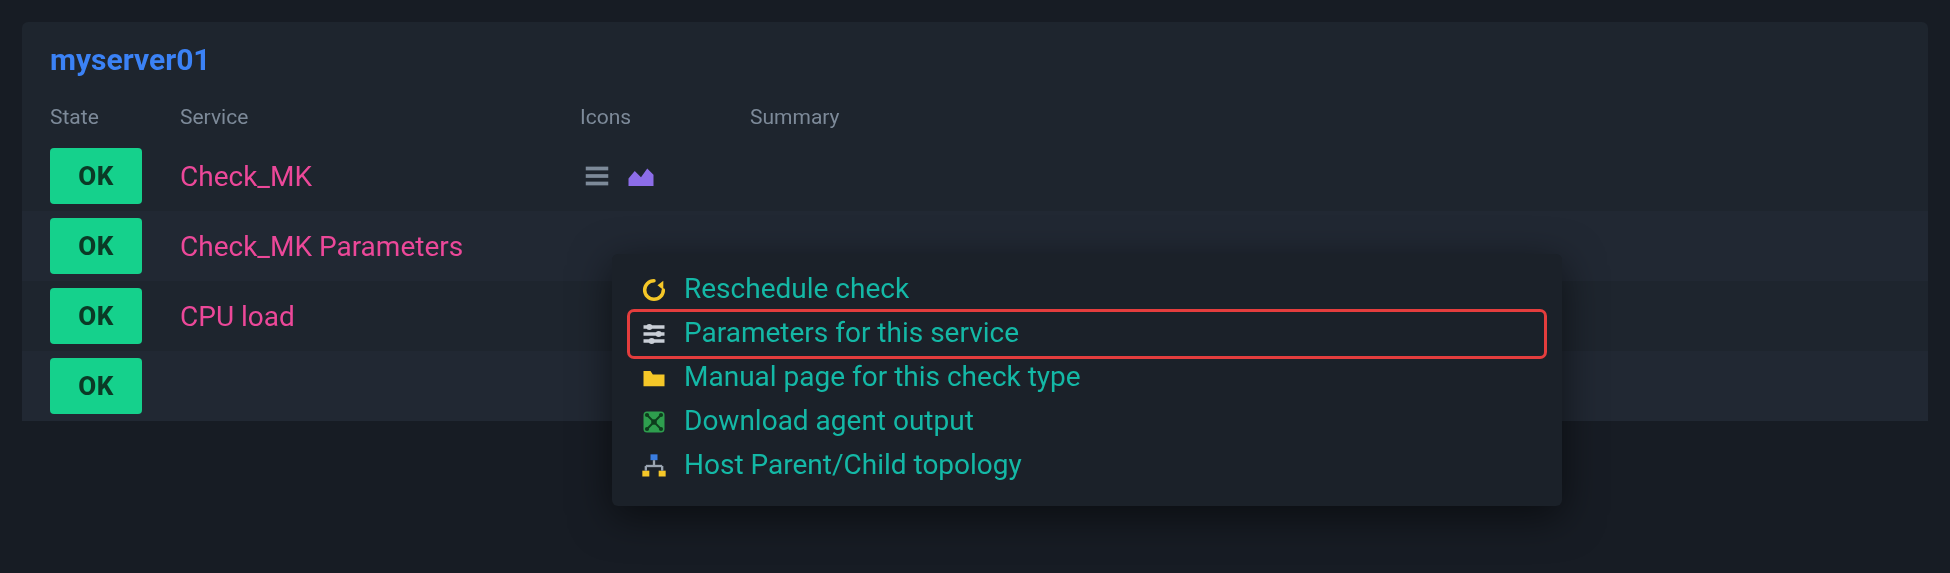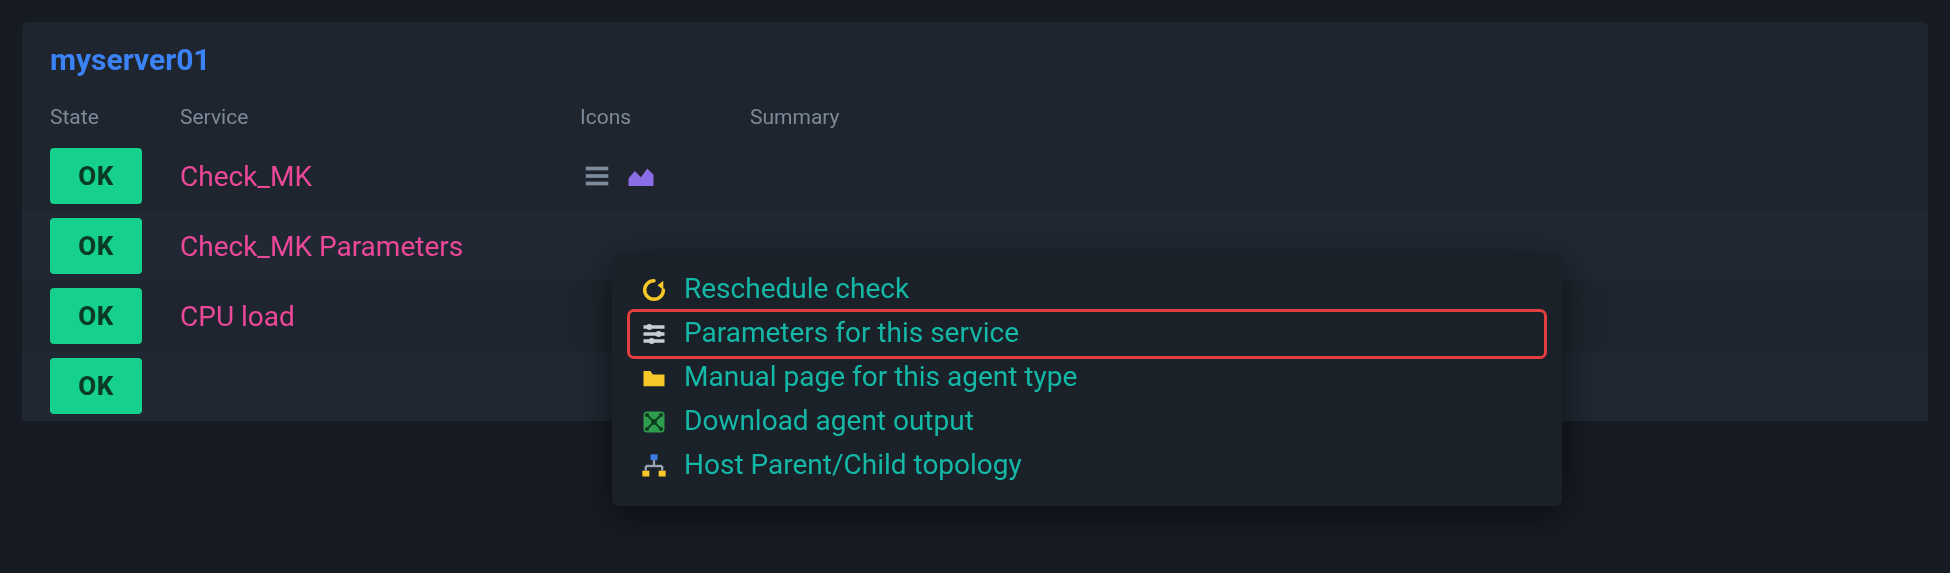--- a/index.html
+++ b/index.html
@@ -180,21 +180,21 @@
       </span>
       <span>Parameters for this service</span>
     </div>
 
     <div class="menu-item">
       <span class="mi-icon">
         <svg viewBox="0 0 24 24" width="28" height="28">
           <path d="M3 6 h6 l2 3 h10 v10 h-18 z" fill="#f5c728"></path>
         </svg>
       </span>
-      <span>Manual page for this agent type</span>
+      <span>Manual page for this check type</span>
     </div>
 
     <div class="menu-item">
       <span class="mi-icon">
         <svg viewBox="0 0 24 24" width="28" height="28">
           <rect x="3" y="3" width="18" height="18" rx="3" fill="#2e9e4e"></rect>
           <circle cx="12" cy="12" r="2.4" fill="#0e3d1d"></circle>
           <circle cx="6" cy="6" r="1.8" fill="#0e3d1d"></circle>
           <circle cx="18" cy="6" r="1.8" fill="#0e3d1d"></circle>
           <circle cx="6" cy="18" r="1.8" fill="#0e3d1d"></circle>

